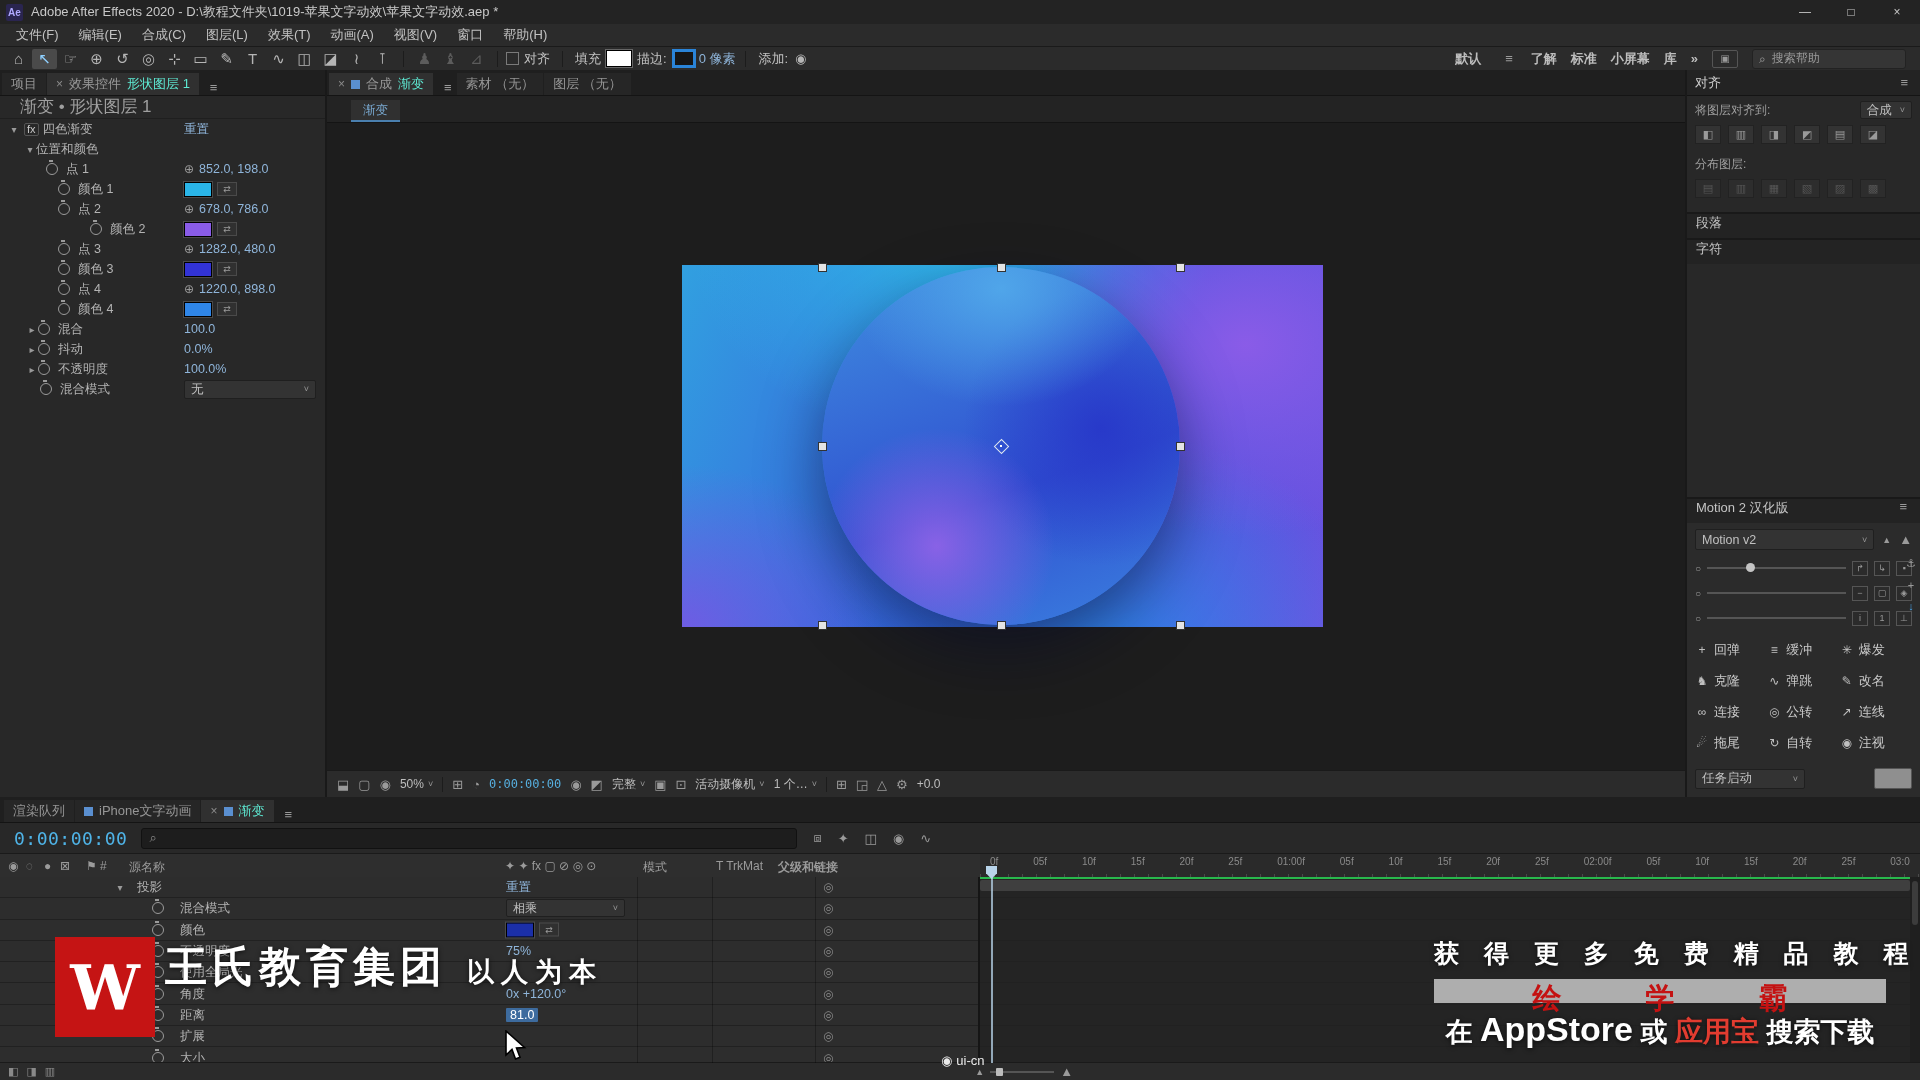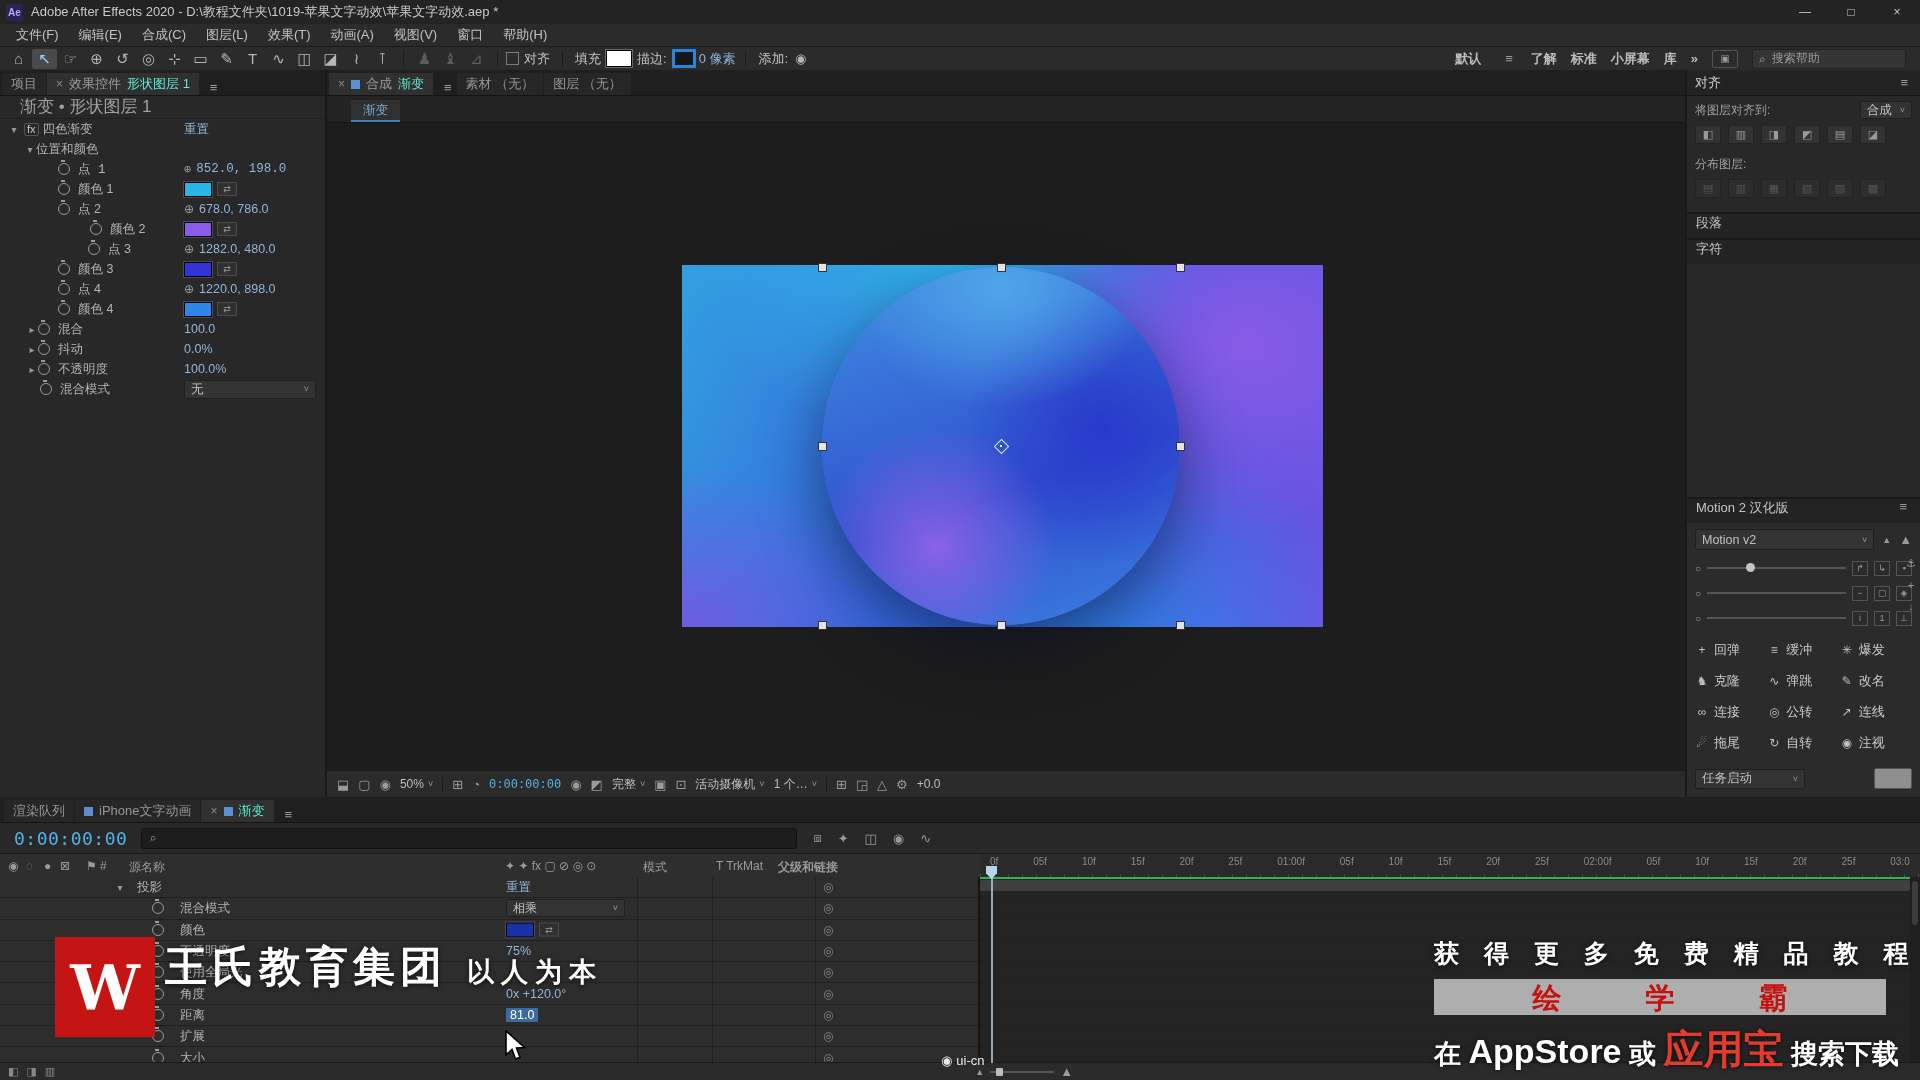--- a/index.html
+++ b/index.html
@@ -144,25 +144,25 @@
   
   .wm-left{position:absolute;left:55px;top:937px;display:flex;gap:10px;z-index:50;color:#fff;text-shadow:0 1px 5px rgba(0,0,0,.7);}
   .wm-logo{width:100px;height:100px;background:#c51414;display:grid;place-items:center;flex:none;}
   .wm-logo span{font-family:"DejaVu Serif","Liberation Serif",serif;font-weight:bold;font-size:62px;color:#fff;text-shadow:none;}
   .wm-l-line1{display:flex;align-items:baseline;gap:20px;margin-top:2px;}
   .wm-brand{font-size:42px;font-weight:bold;letter-spacing:5px;}
   .wm-slogan{font-size:27px;font-weight:bold;letter-spacing:7px;}
   .wm-line2{font-size:31px;font-weight:bold;letter-spacing:14px;margin-top:26px;}
   .wm-right{position:absolute;right:34px;top:937px;width:452px;text-align:center;z-index:50;color:#fff;text-shadow:0 1px 5px rgba(0,0,0,.7);}
   .wm-r-line1{font-size:25px;font-weight:bold;letter-spacing:9px;white-space:nowrap;}
-  .wm-bar{margin-top:9px;height:36px;background:#aeaeae;display:grid;place-items:center;text-shadow:none;}
+  .wm-bar{margin-top:9px;height:24px;background:#aeaeae;display:grid;place-items:center;text-shadow:none;}
   .wm-bar span{color:#c41212;font-size:29px;font-weight:bold;letter-spacing:38px;padding-left:38px;}
   .wm-r-line2{margin-top:7px;font-size:27px;font-weight:bold;white-space:nowrap;}
   .wm-store{font-size:34px;}
-  .wm-app{color:#e23c30;font-size:40px;}
+  .wm-app{color:#e23c30;font-size:28px;}
   .wm-uicn{position:absolute;left:941px;top:1053px;z-index:50;color:rgba(255,255,255,.9);font-size:13px;display:flex;align-items:center;gap:4px;}
   .cursor{position:absolute;left:503px;top:1030px;z-index:100;}
 </style>
 </head>
 <body>
 
 <div class="root">
 
   <header class="titlebar">
     <span class="app-badge">Ae</span>
@@ -252,21 +252,21 @@
       <span class="twirl">▾</span>
       <span class="fx-badge">fx</span>
       <span class="lbl">四色渐变</span>
       <span class="fx-val">重置</span>
     </div>
     <div class="fx-row" style="padding-left:24px;">
       <span class="twirl">▾</span>
       <span class="lbl">位置和颜色</span>
     </div>
 
-    <div class="fx-row" style="padding-left:58px;font-family:Liberation Mono, monospace;">
+    <div class="fx-row" style="padding-left:46px;">
       <span class="stopwatch"></span>
       <span class="lbl">点 1</span>
       <span class="fx-val">
           <span class="pos-ic">⊕</span>
           <span>852.0, 198.0</span>
         </span>
     </div>
     <div class="fx-row" style="padding-left:58px;">
       <span class="stopwatch"></span>
       <span class="lbl">颜色 1</span>
@@ -284,21 +284,21 @@
         </span>
     </div>
     <div class="fx-row" style="padding-left:90px;">
       <span class="stopwatch"></span>
       <span class="lbl">颜色 2</span>
       <span class="fx-val">
           <span class="swatch" style="background: rgb(138, 92, 232);"></span>
           <span class="eyedrop">⇄</span>
         </span>
     </div>
-    <div class="fx-row" style="padding-left:88px;">
+    <div class="fx-row" style="padding-left:58px;">
       <span class="stopwatch"></span>
       <span class="lbl">点 3</span>
       <span class="fx-val">
           <span class="pos-ic">⊕</span>
           <span>1282.0, 480.0</span>
         </span>
     </div>
     <div class="fx-row" style="padding-left:58px;">
       <span class="stopwatch"></span>
       <span class="lbl">颜色 3</span>

